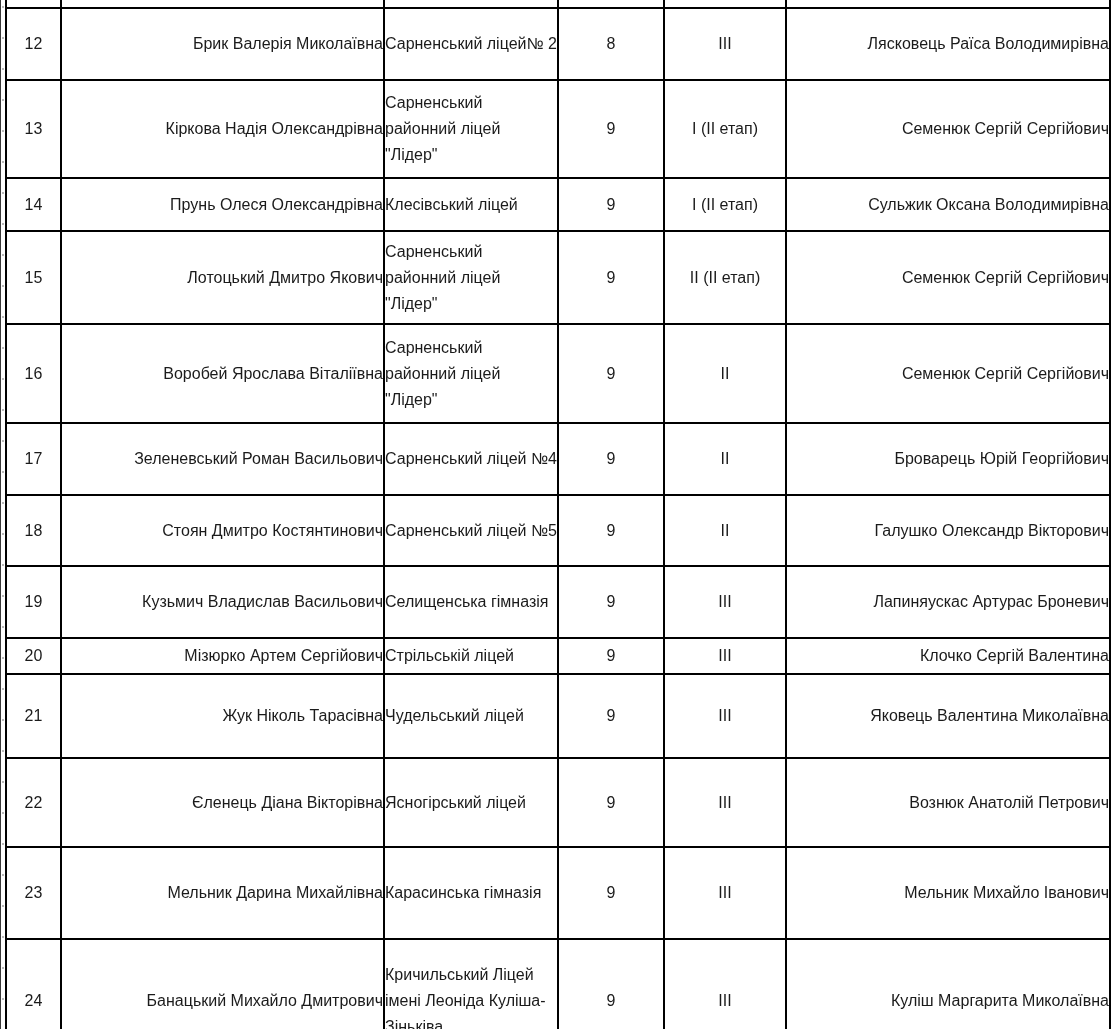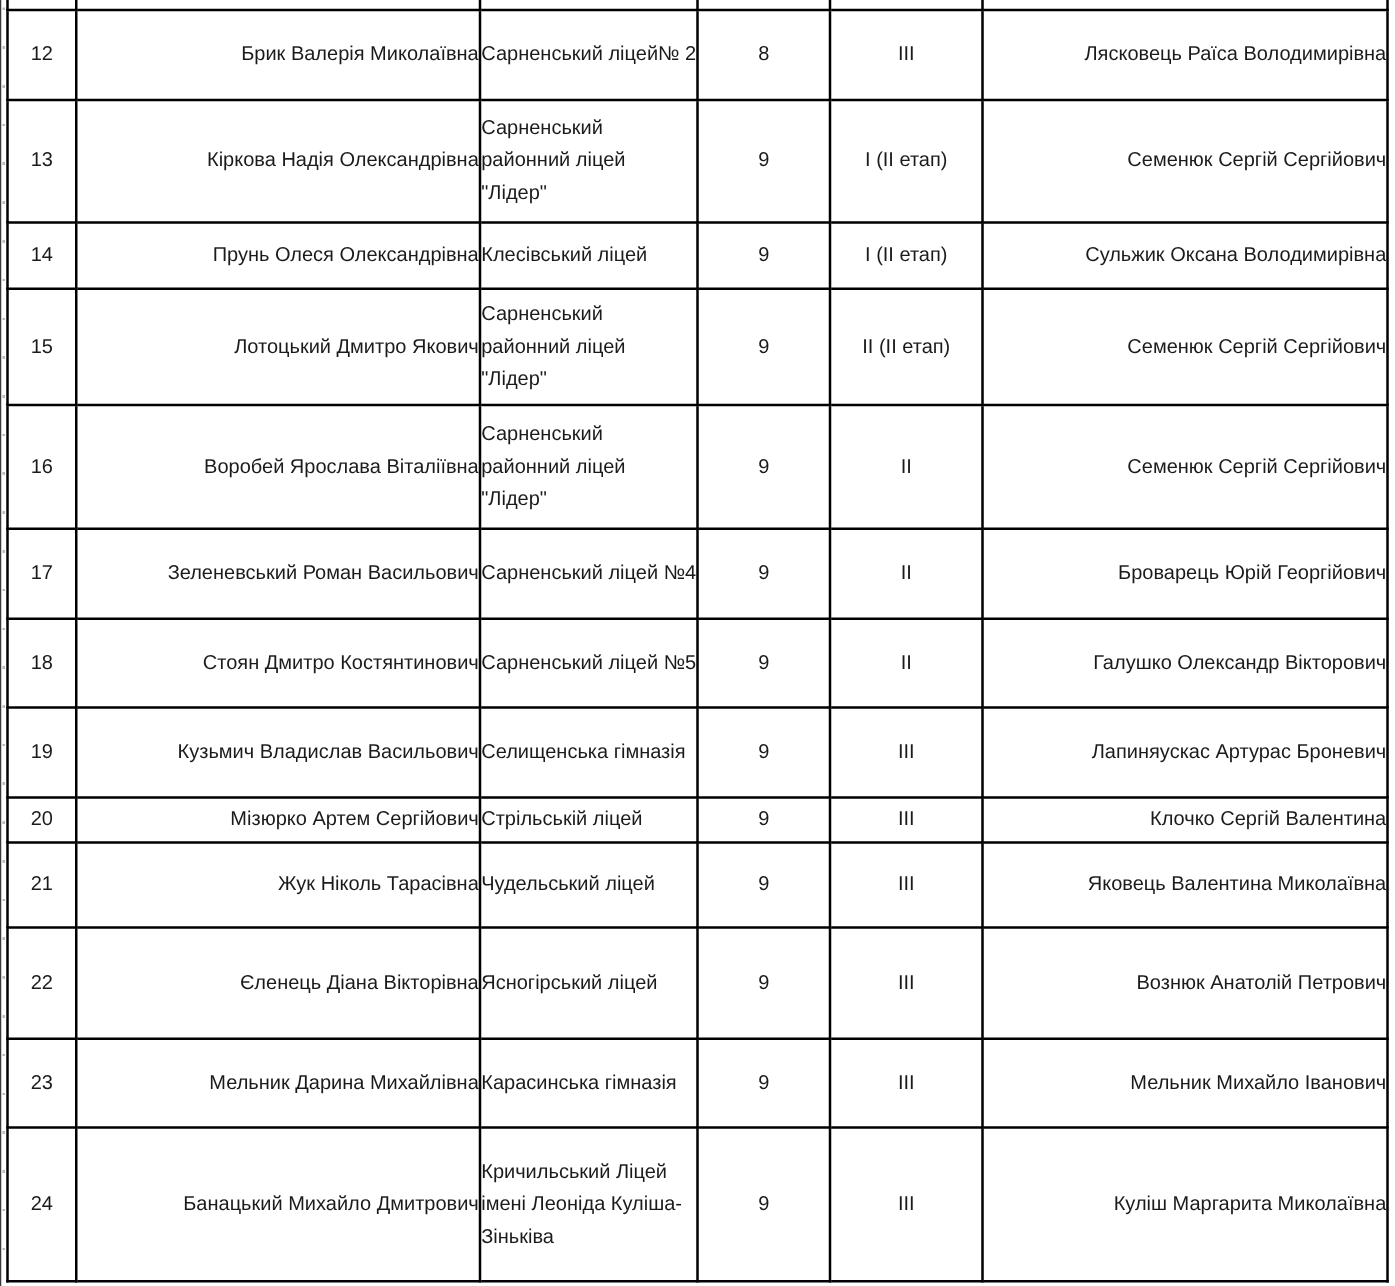--- a/index.html
+++ b/index.html
@@ -165,39 +165,39 @@
 
         <tr style="height:36px">
           <td class="c-num">20</td>
           <td class="c-name">Мізюрко Артем Сергійович</td>
           <td class="c-school">Стрільській ліцей</td>
           <td class="c-grade">9</td>
           <td class="c-place">III</td>
           <td class="c-teacher">Клочко Сергій Валентина</td>
         </tr>
 
-        <tr style="height:68px">
+        <tr style="height:84px">
           <td class="c-num">21</td>
           <td class="c-name">Жук Ніколь Тарасівна</td>
           <td class="c-school">Чудельський ліцей</td>
           <td class="c-grade">9</td>
           <td class="c-place">III</td>
           <td class="c-teacher">Яковець Валентина Миколаївна</td>
         </tr>
 
         <tr style="height:89px">
           <td class="c-num">22</td>
           <td class="c-name">Єленець Діана Вікторівна</td>
           <td class="c-school">Ясногірський ліцей</td>
           <td class="c-grade">9</td>
           <td class="c-place">III</td>
           <td class="c-teacher">Вознюк Анатолій Петрович</td>
         </tr>
 
-        <tr style="height:71px">
+        <tr style="height:92px">
           <td class="c-num">23</td>
           <td class="c-name">Мельник Дарина Михайлівна</td>
           <td class="c-school">Карасинська гімназія</td>
           <td class="c-grade">9</td>
           <td class="c-place">III</td>
           <td class="c-teacher">Мельник Михайло Іванович</td>
         </tr>
 
         <tr style="height:123px">
           <td class="c-num">24</td>

